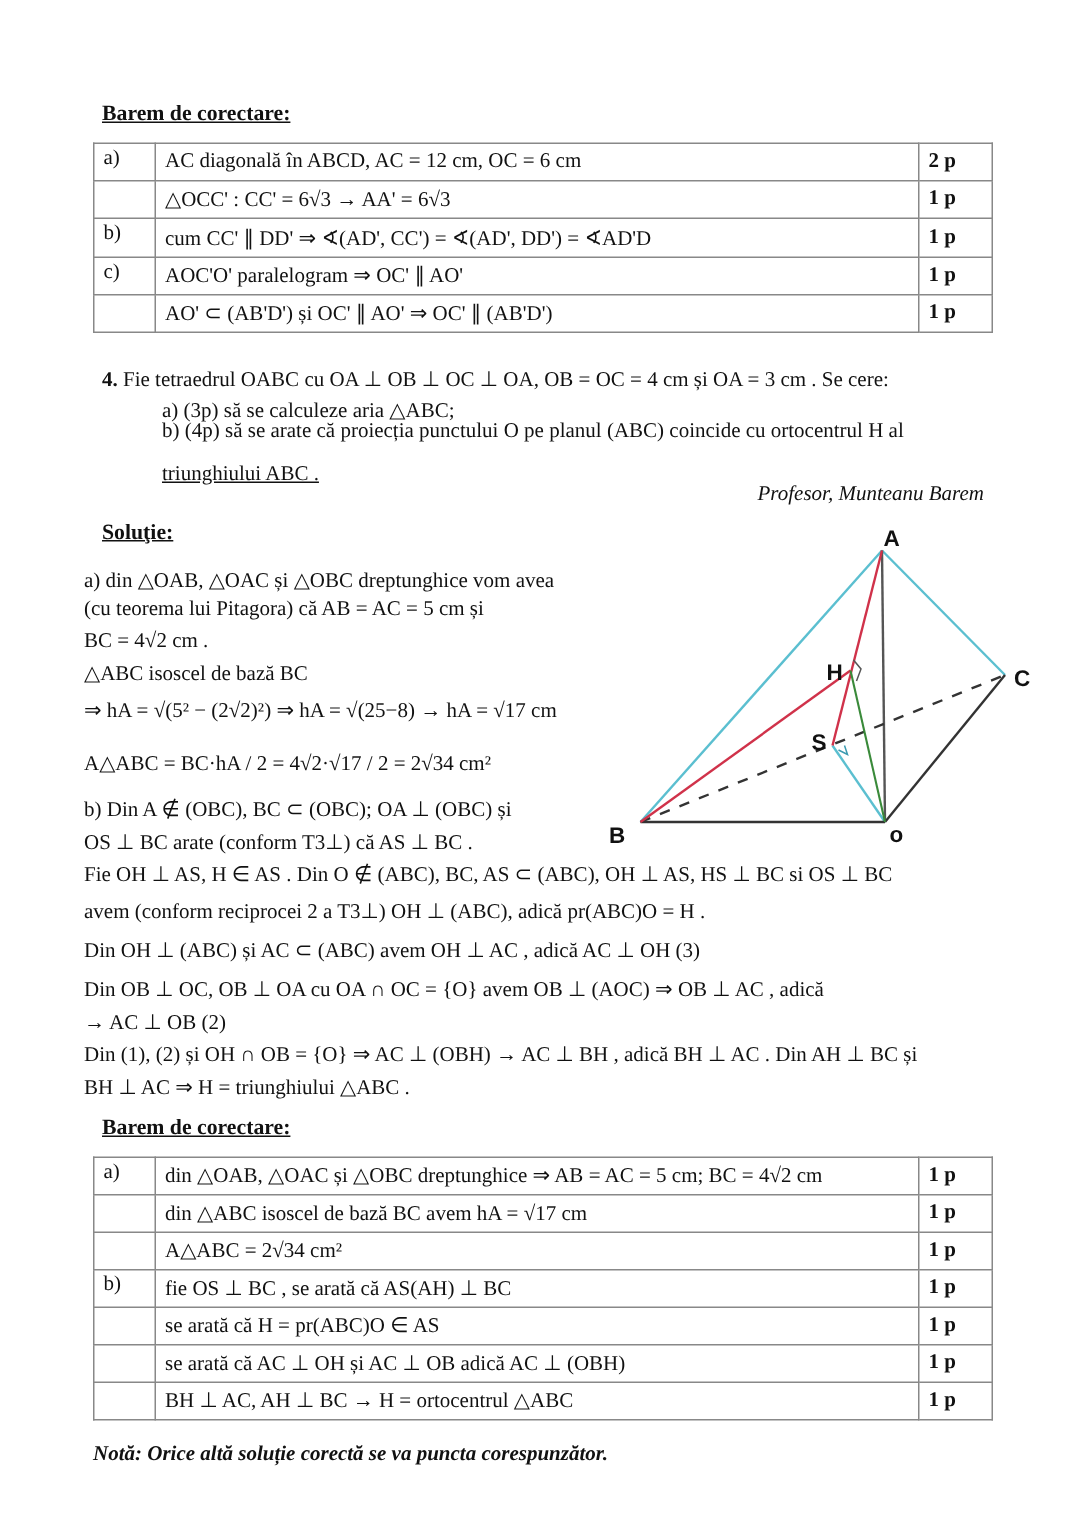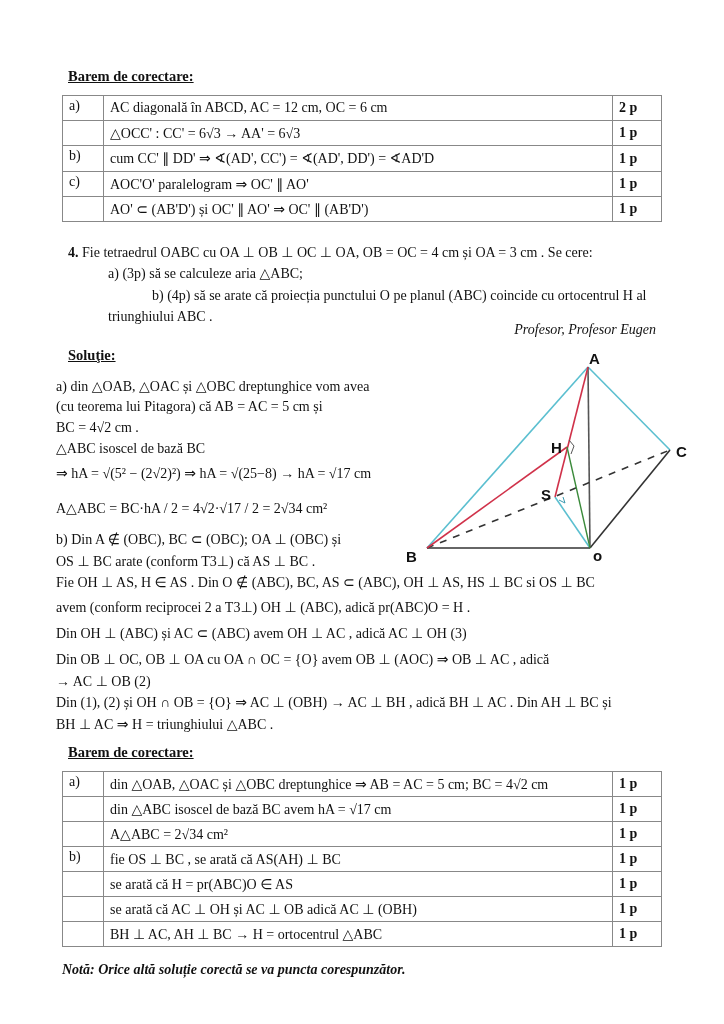--- a/index.html
+++ b/index.html
@@ -47,23 +47,23 @@
       <td class="pts">1 p</td>
     </tr>
   </tbody>
 </table>
 
 <div class="abs" style="left:68px;top:244px;">
   <b>4.</b>
   <span>Fie tetraedrul OABC cu OA ⊥ OB ⊥ OC ⊥ OA, OB = OC = 4 cm și OA = 3 cm . Se cere:</span>
 </div>
 <div class="abs" style="left:108px;top:265px;">a) (3p) să se calculeze aria △ABC;</div>
-<div class="abs" style="left:108px;top:288px;margin-left:44px;">b) (4p) să se arate că proiecția punctului O pe planul (ABC) coincide cu ortocentrul H al</div>
-<div class="abs" style="left:108px;top:309px;">triunghiului ABC .</div>
-<div class="abs" style="right:68px;top:322px;font-style:italic;">Profesor, Profesor Eugen</div>
+<div class="abs" style="left:108px;top:280px;">b) (4p) să se arate că proiecția punctului O pe planul (ABC) coincide cu ortocentrul H al</div>
+<div class="abs" style="left:108px;top:309px;text-decoration:underline;">triunghiului ABC .</div>
+<div class="abs" style="right:68px;top:322px;font-style:italic;">Profesor, Munteanu Barem</div>
 
 <div class="abs h" style="left:68px;top:347px;">Soluţie:</div>
 
 <div class="line" style="top:378px;">a) din △OAB, △OAC și △OBC dreptunghice vom avea</div>
 <div class="line" style="top:399px;">(cu teorema lui Pitagora) că AB = AC = 5 cm și</div>
 <div class="line" style="top:420px;">BC = 4√2 cm .</div>
 <div class="line" style="top:440px;">△ABC isoscel de bază BC</div>
 <div class="line" style="top:465px;">⇒ hA = √(5² − (2√2)²) ⇒ hA = √(25−8) → hA = √17 cm</div>
 <div class="line" style="top:500px;">A△ABC = BC·hA / 2 = 4√2·√17 / 2 = 2√34 cm²</div>
 <div class="line" style="top:531px;">b) Din A ∉ (OBC), BC ⊂ (OBC); OA ⊥ (OBC) și</div>

